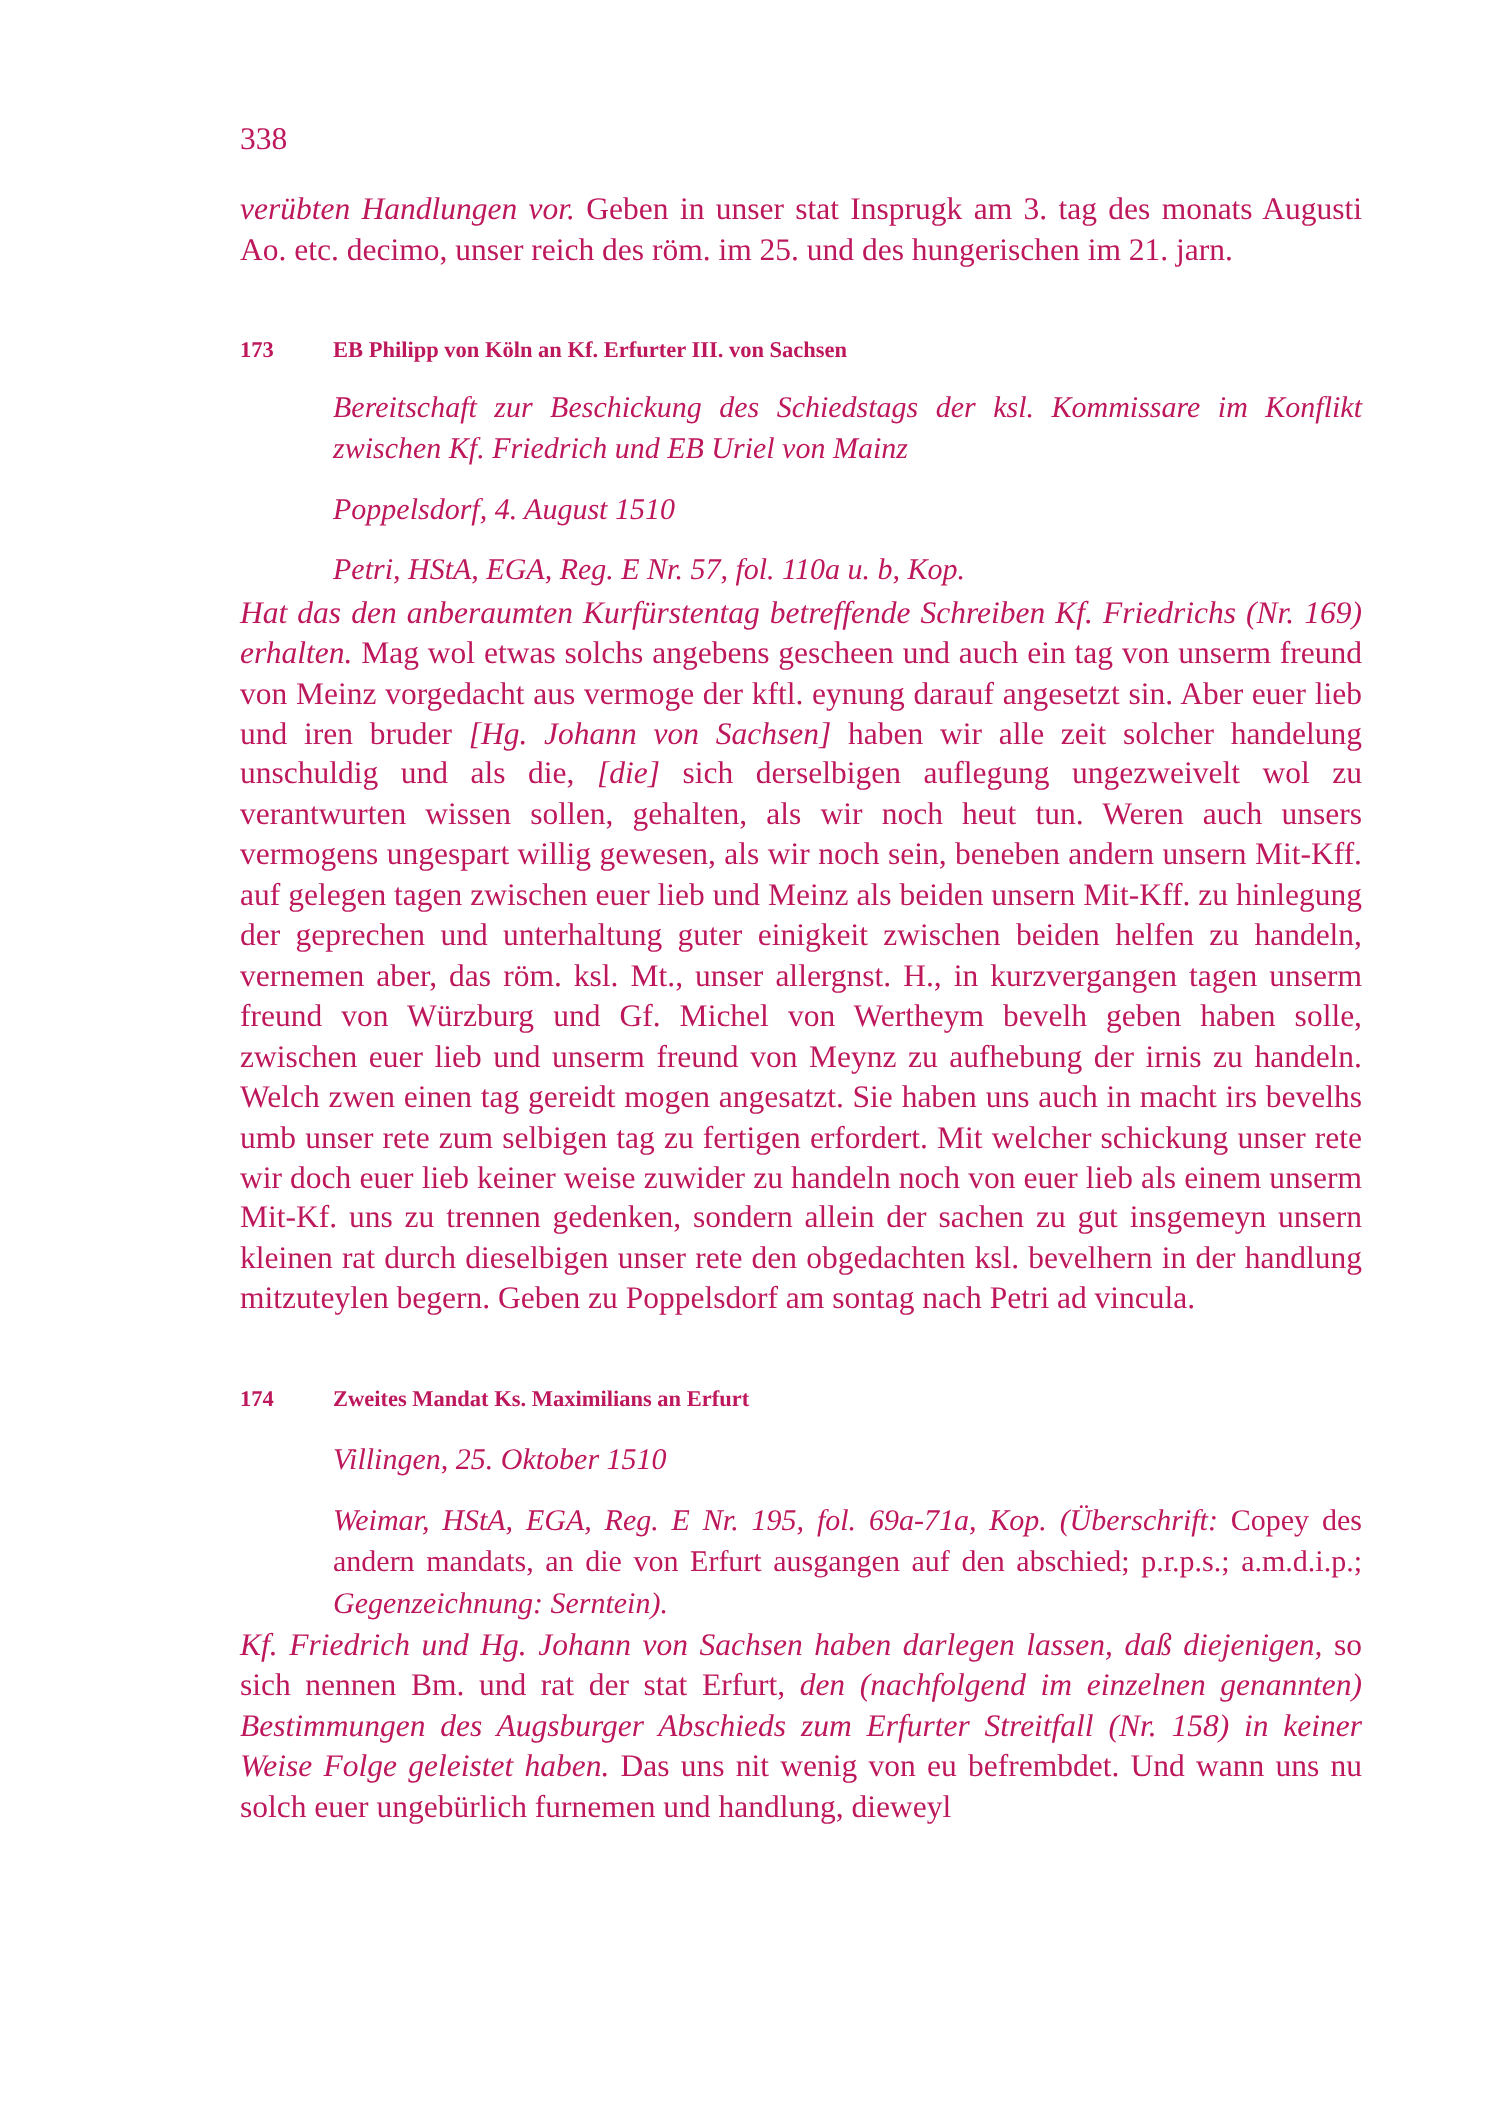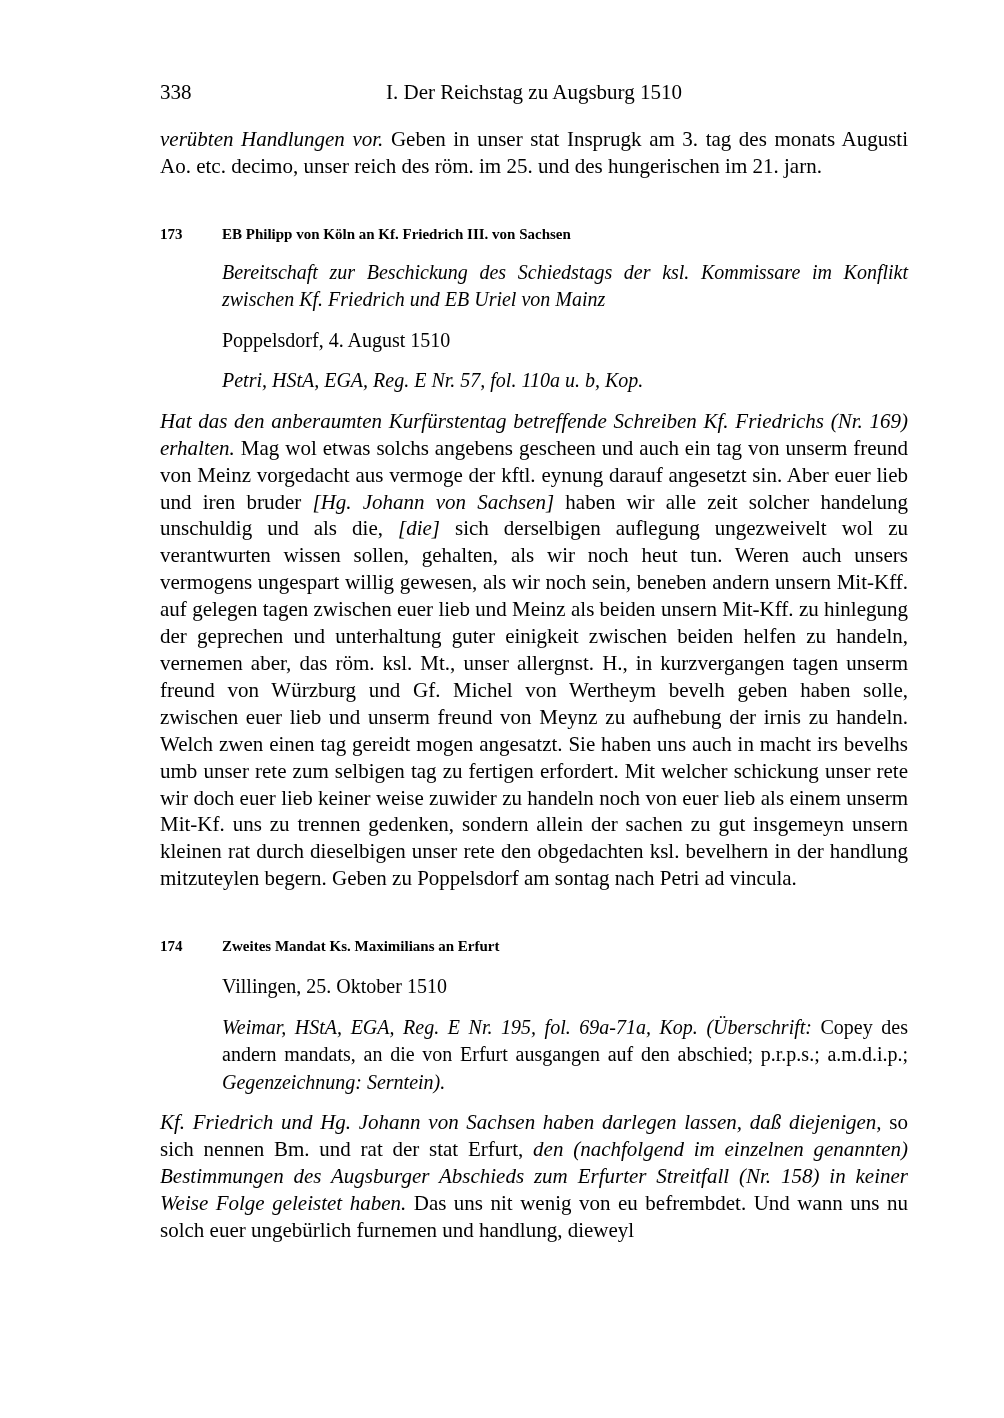--- a/index.html
+++ b/index.html
@@ -1,21 +1,21 @@
 <!DOCTYPE html>
 <html lang="de"><head>
 <meta charset="utf-8">
 <style>
   html, body { margin: 0; padding: 0; background: #ffffff; }
   .page {
     position: relative;
     width: 1004px;
     height: 1418px;
     background: #ffffff;
-    color: #000000;
+    color: #be185d;
     font-family: "Liberation Serif", "DejaVu Serif", serif;
     overflow: hidden;
   }
   .content {
     padding: 80px 96px 0 160px; 
   }
   .running-head {
     position: relative;
     height: 28px;
     margin-bottom: 18px;
@@ -54,49 +54,49 @@
     font-size: 20px;
     line-height: 27.5px;
   }
   .summary {
     margin-top: 11px;
     font-style: italic;
     text-align: justify;
   }
   .place-date {
     margin-top: 13px;
+    font-style: italic;
   }
   .source {
     margin-top: 13px;
     font-style: italic;
   }
   .source-block {
     margin-top: 13px;
     text-align: justify;
   }
-  .entry-body { margin-top: 13px; }
+  .entry-body { }
   .intro { margin-top: 12px; }
 </style>
 </head>
 <body>
 
 <div class="page">
   <div class="content">
 
     <header class="running-head">
       <span class="page-num">338</span>
-      <span class="head-title">I. Der Reichstag zu Augsburg 1510</span>
     </header>
 
     <p class="body-par intro"><span class="it">verübten Handlungen vor. </span><span class="rm">Geben in unser stat Insprugk am 3. tag des monats Augusti Ao. etc. decimo, unser reich des röm. im 25. und des hungerischen im 21. jarn.</span></p>
 
     <section class="entry">
       <div class="entry-head">
         <span class="entry-num">173</span>
-        <span class="entry-title">EB Philipp von Köln an Kf. Friedrich III. von Sachsen</span>
+        <span class="entry-title">EB Philipp von Köln an Kf. Erfurter III. von Sachsen</span>
       </div>
       <p class="indent summary">Bereitschaft zur Beschickung des Schiedstags der ksl. Kommissare im Konflikt zwischen Kf. Friedrich und EB Uriel von Mainz</p>
       <p class="indent place-date">Poppelsdorf, 4. August 1510</p>
       <p class="indent source">Petri, HStA, EGA, Reg. E Nr. 57, fol. 110a u. b, Kop.</p>
       <p class="body-par entry-body"><span class="it">Hat das den anberaumten Kurfürstentag betreffende Schreiben Kf. Friedrichs (Nr. 169) erhalten. </span><span class="rm">Mag wol etwas solchs angebens gescheen und auch ein tag von unserm freund von Meinz vorgedacht aus vermoge der kftl. eynung darauf angesetzt sin. Aber euer lieb und iren bruder </span><span class="it">[Hg. Johann von Sachsen]</span><span class="rm"> haben wir alle zeit solcher handelung unschuldig und als die, </span><span class="it">[die]</span><span class="rm"> sich derselbigen auflegung ungezweivelt wol zu verantwurten wissen sollen, gehalten, als wir noch heut tun. Weren auch unsers vermogens ungespart willig gewesen, als wir noch sein, beneben andern unsern Mit-Kff. auf gelegen tagen zwischen euer lieb und Meinz als beiden unsern Mit-Kff. zu hinlegung der geprechen und unterhaltung guter einigkeit zwischen beiden helfen zu handeln, vernemen aber, das röm. ksl. Mt., unser allergnst. H., in kurzvergangen tagen unserm freund von Würzburg und Gf. Michel von Wertheym bevelh geben haben solle, zwischen euer lieb und unserm freund von Meynz zu aufhebung der irnis zu handeln. Welch zwen einen tag gereidt mogen angesatzt. Sie haben uns auch in macht irs bevelhs umb unser rete zum selbigen tag zu fertigen erfordert. Mit welcher schickung unser rete wir doch euer lieb keiner weise zuwider zu handeln noch von euer lieb als einem unserm Mit-Kf. uns zu trennen gedenken, sondern allein der sachen zu gut insgemeyn unsern kleinen rat durch dieselbigen unser rete den obgedachten ksl. bevelhern in der handlung mitzuteylen begern. Geben zu Poppelsdorf am sontag nach Petri ad vincula.</span></p>
     </section>
 
     <section class="entry">
       <div class="entry-head">
         <span class="entry-num">174</span>

